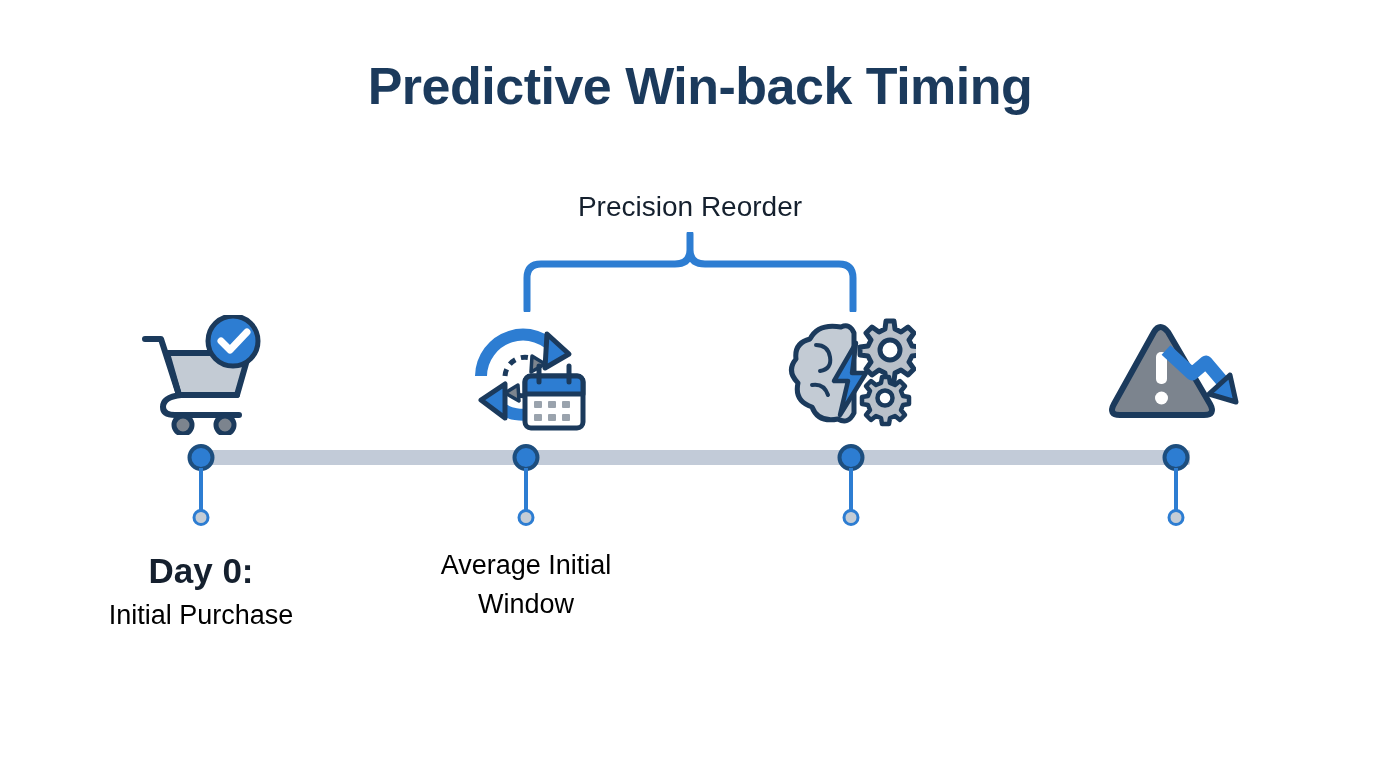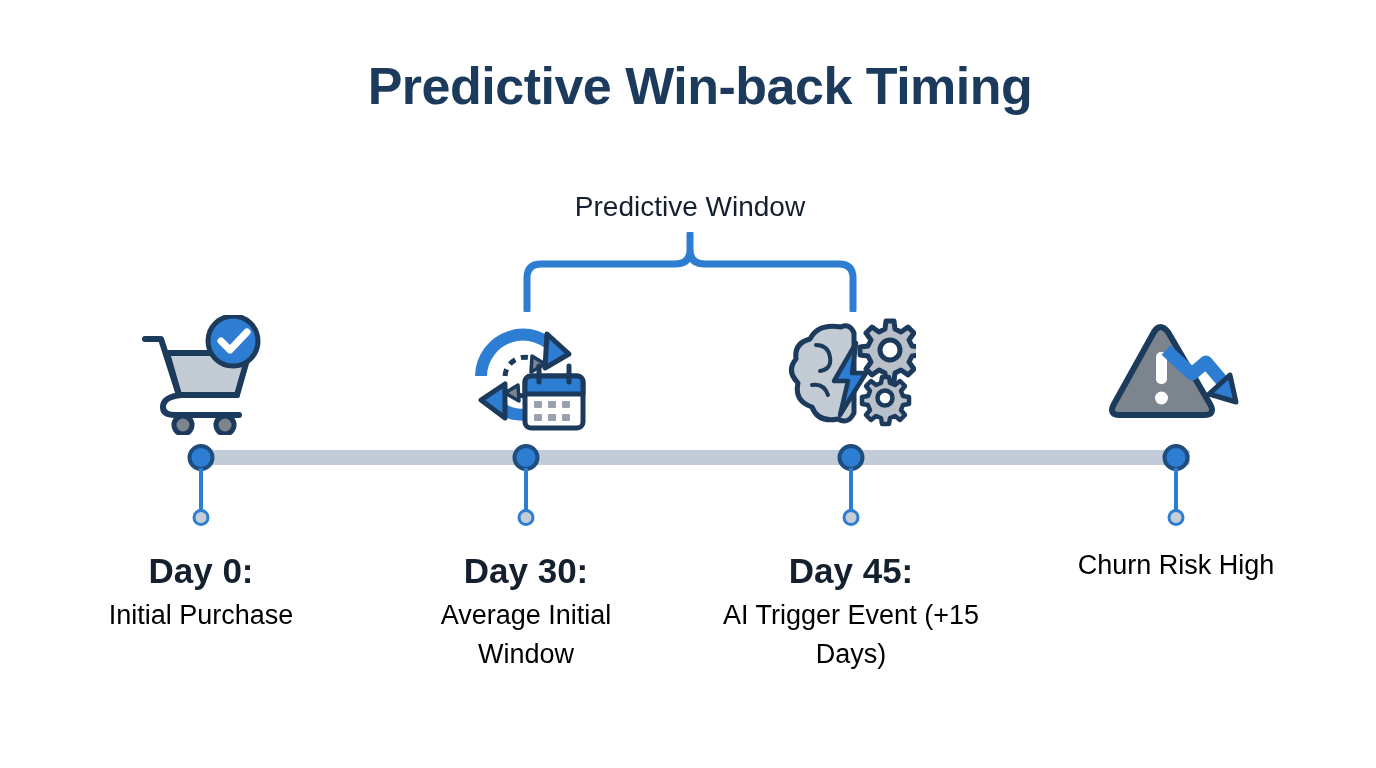--- a/index.html
+++ b/index.html
@@ -131,21 +131,21 @@
     color: #000000;
   }
 </style>
 </head>
 <body>
 
 <div class="canvas">
 
   <div class="page-title">Predictive Win-back Timing</div>
 
-  <div class="bracket-label">Predictive Window</div>
+  <div class="bracket-label">Precision Reorder</div>
 
   <svg class="bracket-svg" width="370" height="80" viewBox="0 0 370 80">
     <path d="M 22 78 L 22 46 Q 22 32 36 32 L 170 32 Q 185 32 185 18 L 185 2
              L 185 18 Q 185 32 200 32 L 334 32 Q 348 32 348 46 L 348 78" fill="none" stroke="#2d7dd2" stroke-width="7" stroke-linecap="round" stroke-linejoin="round"></path>
   </svg>
 
   <div class="icon-slot" style="left:131px;">
     <svg width="128" height="120" viewBox="0 0 128 120">
 
       <path d="M30 38 L112 38 L100 80 L42 80 Z" fill="#c3cbd4" stroke="#1b3a5c" stroke-width="6" stroke-linejoin="round"></path>
@@ -236,32 +236,26 @@
   <div class="sub-dot" style="left:201px;"></div>
   <div class="caption" style="left:201px;">
     <span class="day">Day 0:</span>
     <span class="desc">Initial Purchase</span>
   </div>
 
   <div class="node" style="left:526px;"></div>
   <div class="stem" style="left:526px;"></div>
   <div class="sub-dot" style="left:526px;"></div>
   <div class="caption" style="left:526px;">
-    <span class="day">Day 30:</span>
     <span class="desc">Average Initial Window</span>
   </div>
 
   <div class="node" style="left:851px;"></div>
   <div class="stem" style="left:851px;"></div>
   <div class="sub-dot" style="left:851px;"></div>
-  <div class="caption" style="left:851px;">
-    <span class="day">Day 45:</span>
-    <span class="desc">AI Trigger Event (+15 Days)</span>
-  </div>
 
   <div class="node" style="left:1176px;"></div>
   <div class="stem" style="left:1176px;"></div>
   <div class="sub-dot" style="left:1176px;"></div>
   <div class="caption" style="left:1176px;">
-    <span class="desc">Churn Risk High</span>
   </div>
 
 </div>
 
 </body></html>

